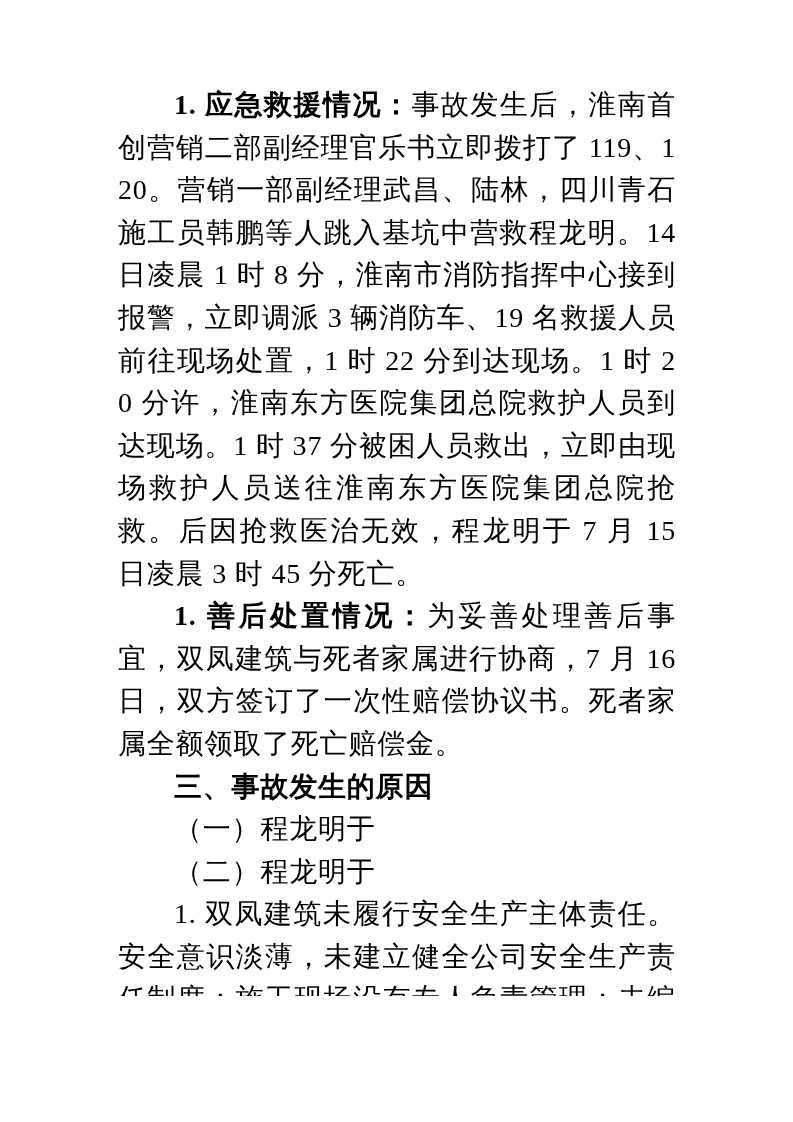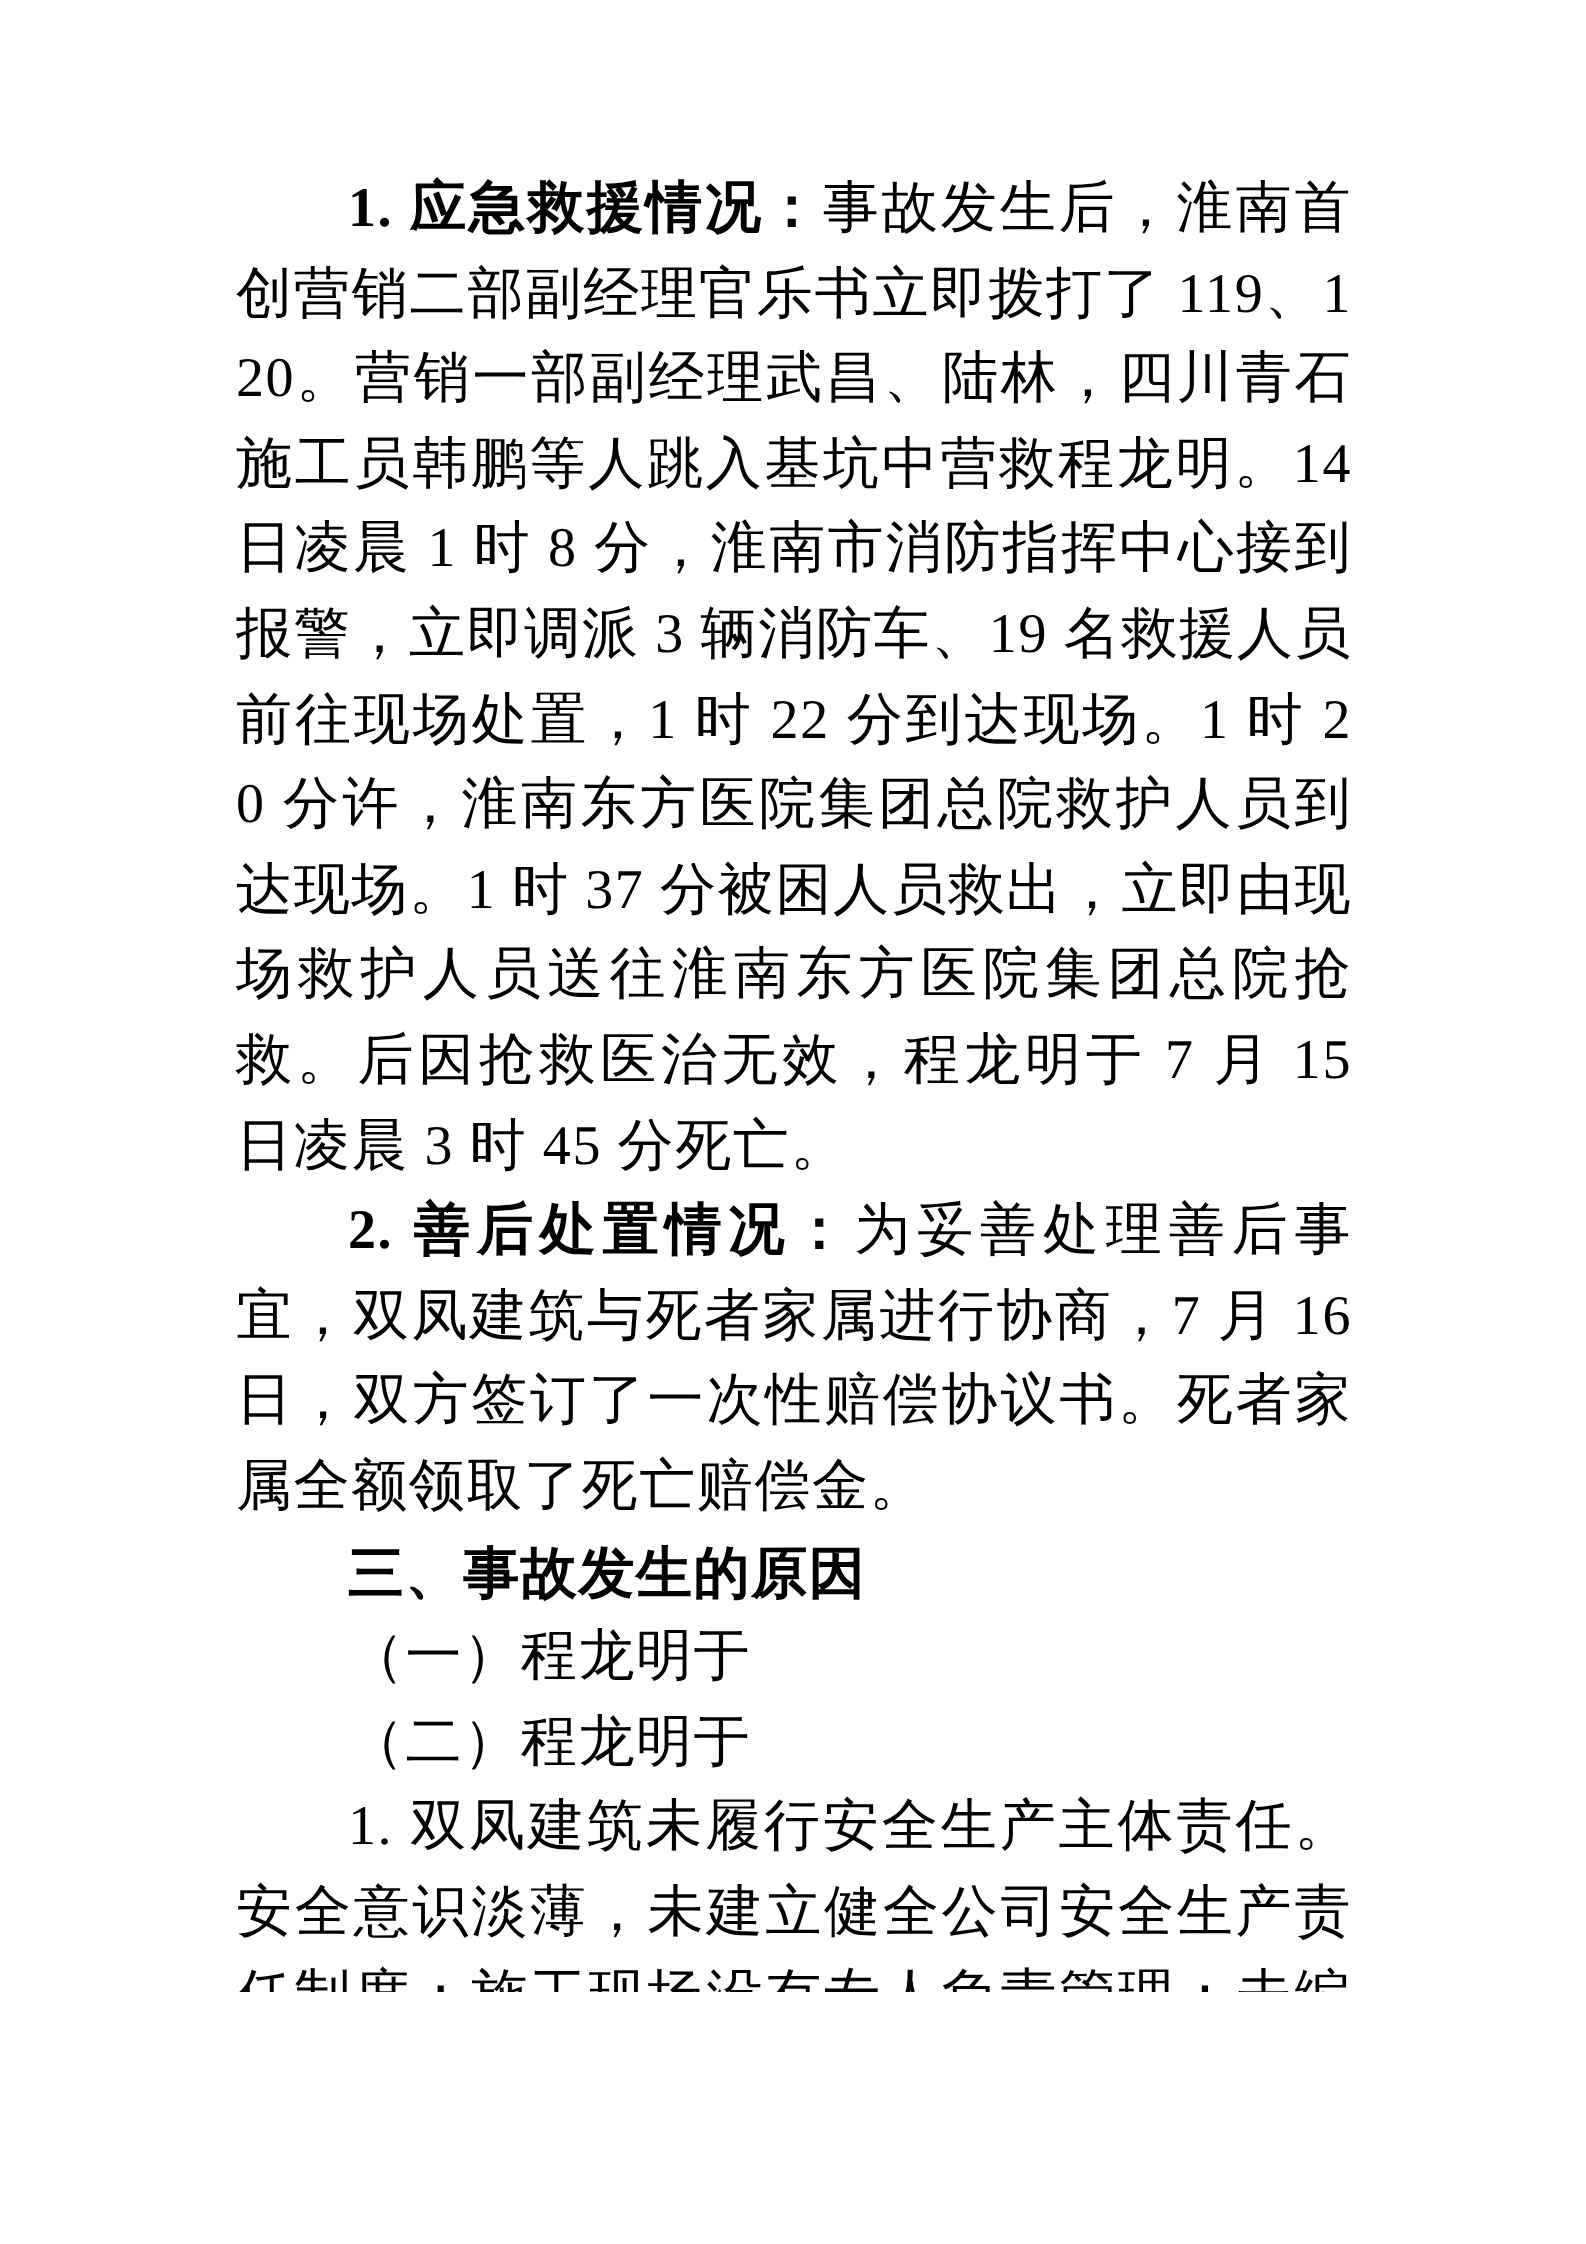--- a/index.html
+++ b/index.html
@@ -62,21 +62,21 @@
   }
 </style>
 </head>
 <body>
 
 <div class="page">
   <div class="content">
 
     <p class="para"><span class="lead">1. 应急救援情况：</span><span>事故发生后，淮南首创营销二部副经理官乐书立即拨打了 119、120。营销一部副经理武昌、陆林，四川青石施工员韩鹏等人跳入基坑中营救程龙明。14 日凌晨 1 时 8 分，淮南市消防指挥中心接到报警，立即调派 3 辆消防车、19 名救援人员前往现场处置，1 时 22 分到达现场。1 时 20 分许，淮南东方医院集团总院救护人员到达现场。1 时 37 分被困人员救出，立即由现场救护人员送往淮南东方医院集团总院抢救。后因抢救医治无效，程龙明于 7 月 15 日凌晨 3 时 45 分死亡。</span></p>
 
-    <p class="para"><span class="lead">2. 善后处置情况：</span><span>为妥善处理善后事宜，双凤建筑与死者家属进行协商，7 月 16 日，双方签订了一次性赔偿协议书。死者家属全额领取了死亡赔偿金。</span></p>
+    <p class="para"><span class="lead">1. 善后处置情况：</span><span>为妥善处理善后事宜，双凤建筑与死者家属进行协商，7 月 16 日，双方签订了一次性赔偿协议书。死者家属全额领取了死亡赔偿金。</span></p>
 
     <p class="heading">三、事故发生的原因</p>
 
     <p class="subheading">（一）程龙明于</p>
 
 
     <p class="subheading">（二）程龙明于</p>
 
     <p class="para">1. 双凤建筑未履行安全生产主体责任。安全意识淡薄，未建立健全公司安全生产责任制度；施工现场没有专人负责管理；未编制施工方案和安全生产应急处置预案；落实安全措施不力，未对从业人员进行安全技术交底；未开展安全生产隐患排查和整改；安全生产教育培训缺位，无相关人员的教育培训记录。</p>
 

